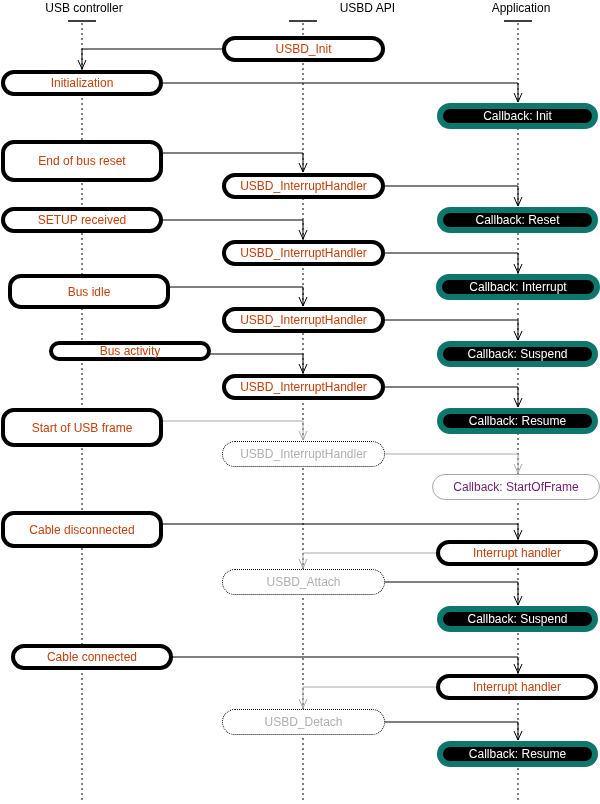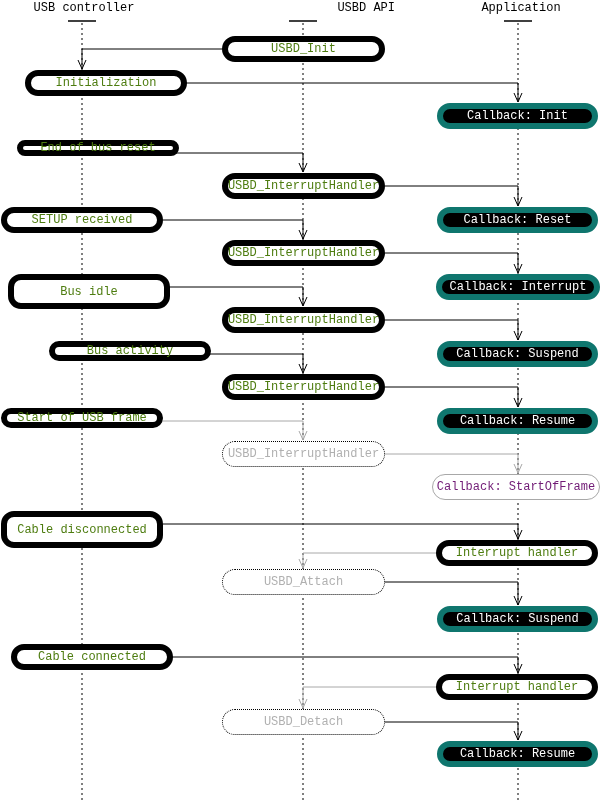--- a/index.html
+++ b/index.html
@@ -1,29 +1,29 @@
 <!DOCTYPE html>
 <html><head>
 <meta charset="utf-8">
 <style>
   html,body{margin:0;padding:0;background:#fff;}
   .stage{
     position:relative;width:600px;height:804px;background:#fff;overflow:hidden;
-    font-family:Liberation Mono, monospace;
+    font-family:Liberation Sans, sans-serif;
   }
   .stage svg{position:absolute;left:0;top:0;}
   .actor-label{
     position:absolute;top:1px;width:180px;text-align:center;
     font-size:12px;color:#000;white-space:nowrap;
   }
   .node{
     position:absolute;box-sizing:border-box;border-radius:13px;
     display:flex;align-items:center;justify-content:center;
     font-size:12px;white-space:nowrap;background:#fff;
-    border:6px solid #000000;color:#4d7c0f;
+    border:4px solid #000000;color:#c2410c;
   }
   .node.filled{background:#000;border:6px solid #0f766e;color:#fff;}
   .node.dotted{border:1px dotted #000;color:#b0b0b0;}
   .node.gray-outline{border:1px solid #a8a8a8;color:#701a75;}
 </style>
 </head>
 <body>
 
 <div class="stage">
   <svg id="wires" width="600" height="804">
@@ -70,34 +70,34 @@
       <path d="M 385 722 L 518 722 L 518 740" fill="none" stroke="#000000" stroke-width="1"></path>
       <polyline points="514,731 518,740 522,731" fill="none" stroke="#000000" stroke-width="1"></polyline>
     </svg>
   <div id="labels">
       <div class="actor-label" style="left: -6px;">USB controller</div>
       <div class="actor-label" style="left: 215px; text-align: right;">USBD API</div>
       <div class="actor-label" style="left: 431px;">Application</div>
     </div>
   <div id="nodes">
       <div class="node outline" style="left: 222px; top: 36px; width: 163px; height: 26px;">USBD_Init</div>
-      <div class="node outline" style="left: 1px; top: 70px; width: 162px; height: 26px; margin-left: 24px;">Initialization</div>
+      <div class="node outline" style="left: 1px; top: 70px; width: 162px; height: 26px;">Initialization</div>
       <div class="node filled" style="left: 437px; top: 103px; width: 161px; height: 26px;">Callback: Init</div>
-      <div class="node outline" style="left: 17px; top: 140px; width: 162px; height: 16px;">End of bus reset</div>
+      <div class="node outline" style="left: 1px; top: 140px; width: 162px; height: 42px;">End of bus reset</div>
       <div class="node outline" style="left: 222px; top: 173px; width: 163px; height: 26px;">USBD_InterruptHandler</div>
       <div class="node outline" style="left: 1px; top: 207px; width: 162px; height: 26px;">SETUP received</div>
       <div class="node filled" style="left: 437px; top: 207px; width: 161px; height: 26px;">Callback: Reset</div>
       <div class="node outline" style="left: 222px; top: 240px; width: 163px; height: 26px;">USBD_InterruptHandler</div>
       <div class="node outline" style="left: 8px; top: 274px; width: 162px; height: 35px;">Bus idle</div>
       <div class="node filled" style="left: 436px; top: 274px; width: 164px; height: 26px;">Callback: Interrupt</div>
       <div class="node outline" style="left: 222px; top: 307px; width: 163px; height: 26px;">USBD_InterruptHandler</div>
       <div class="node outline" style="left: 1px; top: 341px; width: 162px; height: 20px; margin-left: 48px;">Bus activity</div>
       <div class="node filled" style="left: 437px; top: 341px; width: 161px; height: 26px;">Callback: Suspend</div>
       <div class="node outline" style="left: 222px; top: 374px; width: 163px; height: 26px;">USBD_InterruptHandler</div>
-      <div class="node outline" style="left: 1px; top: 408px; width: 162px; height: 20px;">Start of USB frame</div>
+      <div class="node outline" style="left: 1px; top: 408px; width: 162px; height: 39px;">Start of USB frame</div>
       <div class="node filled" style="left: 437px; top: 408px; width: 161px; height: 26px;">Callback: Resume</div>
       <div class="node dotted" style="left: 222px; top: 441px; width: 163px; height: 26px;">USBD_InterruptHandler</div>
       <div class="node gray-outline" style="left: 432px; top: 474px; width: 168px; height: 26px;">Callback: StartOfFrame</div>
       <div class="node outline" style="left: 1px; top: 511px; width: 162px; height: 37px;">Cable disconnected</div>
       <div class="node outline" style="left: 436px; top: 540px; width: 162px; height: 26px;">Interrupt handler</div>
       <div class="node dotted" style="left: 222px; top: 569px; width: 163px; height: 26px;">USBD_Attach</div>
       <div class="node filled" style="left: 437px; top: 606px; width: 161px; height: 26px;">Callback: Suspend</div>
       <div class="node outline" style="left: 11px; top: 644px; width: 162px; height: 26px;">Cable connected</div>
       <div class="node outline" style="left: 436px; top: 674px; width: 162px; height: 26px;">Interrupt handler</div>
       <div class="node dotted" style="left: 222px; top: 709px; width: 163px; height: 26px;">USBD_Detach</div>

